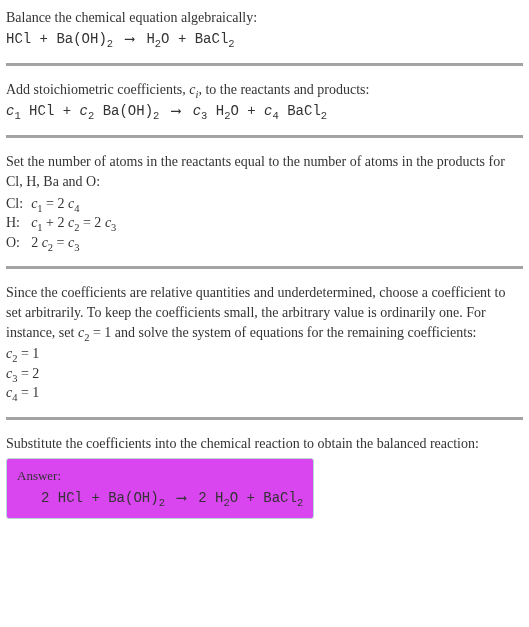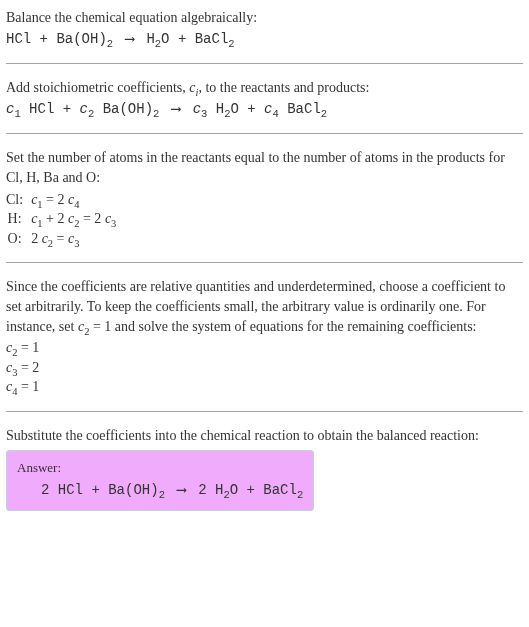--- a/index.html
+++ b/index.html
@@ -11,21 +11,21 @@
       font-family: Georgia, 'Times New Roman', serif;
       font-size: 14px;
       color: #333;
       background: #fff;
       width: 529px;
       padding: 8px 6px;
       line-height: 1.4;
     }
     .section {
       padding-bottom: 14px;
-      border-bottom: 1px solid #a3a3a3;
+      border-bottom: 3px solid #a3a3a3;
       margin-bottom: 14px;
     }
     .section:last-of-type {
       border-bottom: none;
       margin-bottom: 0;
     }
     .intro-line {
       margin-bottom: 2px;
     }
     .equation {
@@ -33,33 +33,33 @@
     }
     .table {
       display: table;
       margin-top: 2px;
     }
     .row {
       display: table-row;
     }
     .cell-label {
       display: table-cell;
-      text-align: center;
+      text-align: left;
       padding-right: 8px;
       vertical-align: top;
     }
     .cell-eq {
       display: table-cell;
       vertical-align: top;
     }
     .coeff-line {
       margin-top: 0px;
     }
     .answer-box {
-      background: #f0abfc;
+      background: #d946ef;
       border: 1px solid #b8d8d8;
       border-radius: 3px;
       padding: 8px 10px 10px 10px;
       display: inline-block;
       margin-top: 2px;
     }
     .answer-label {
       font-size: 13px;
       margin-bottom: 4px;
     }

